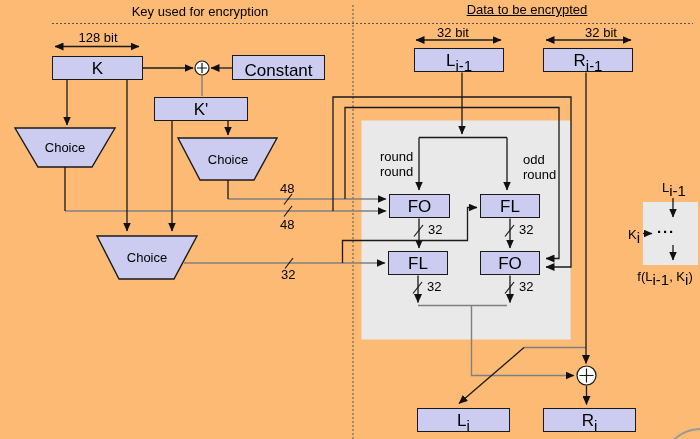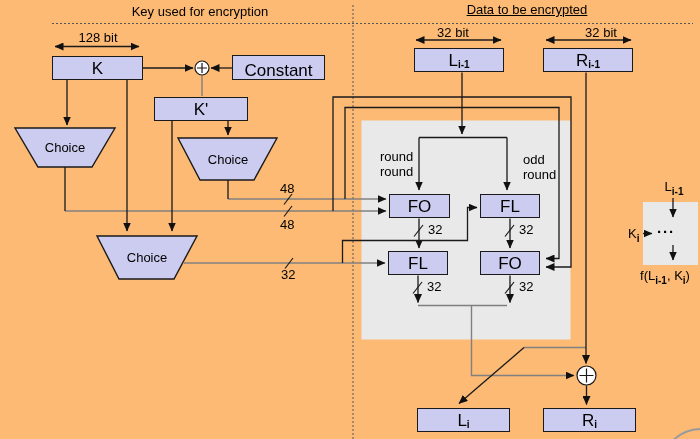--- a/index.html
+++ b/index.html
@@ -8,21 +8,21 @@
     font-family:"Liberation Sans","DejaVu Sans",sans-serif;color:#000;
   }
   #wires{position:absolute;left:0;top:0;width:700px;height:439px;}
   .box{
     position:absolute;background:#ccccf0;border:1.5px solid #1a1a1a;
     display:flex;align-items:center;justify-content:center;
     font-size:17px;line-height:1;box-sizing:border-box;
   }
   .lbl{position:absolute;font-size:13px;line-height:15px;white-space:nowrap;}
   .ctr{text-align:center;}
-  .sb{font-size:10px;position:relative;top:4px;line-height:1;font-weight:bold;}
+  .sb{font-size:15px;position:relative;top:4px;line-height:1;}
   .bigsub .sb{top:5px;}
   .dots{font-size:15px;font-weight:bold;letter-spacing:1px;}
 </style>
 </head>
 <body>
 
 <div id="stage">
 
   <svg id="wires" viewBox="0 0 700 439" xmlns="http://www.w3.org/2000/svg">
     <defs>

